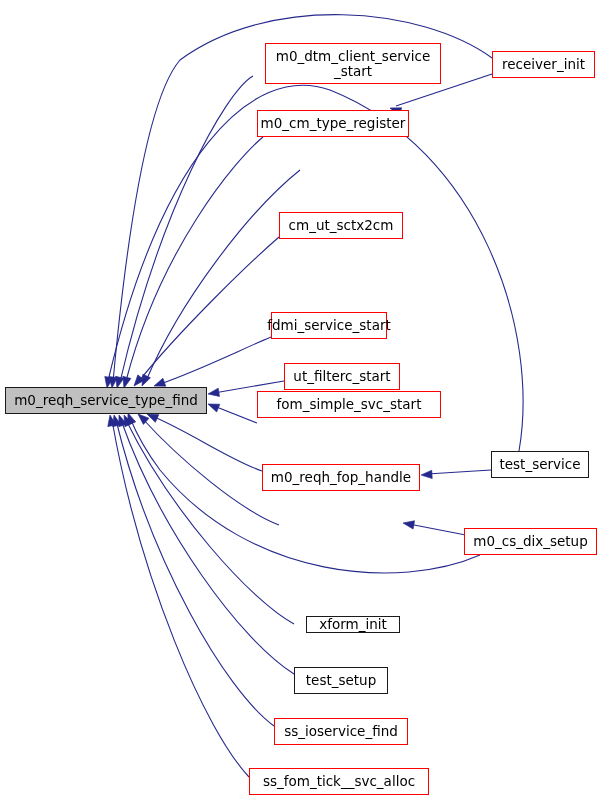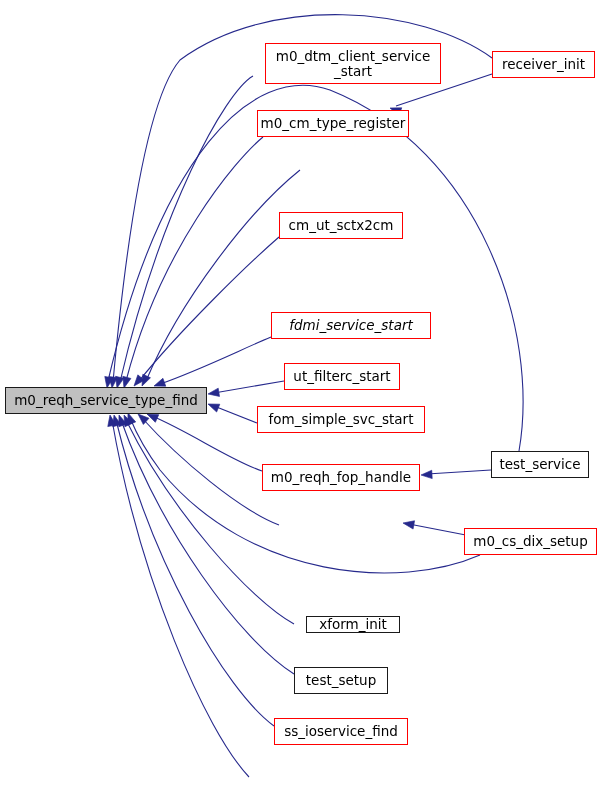--- a/index.html
+++ b/index.html
@@ -102,22 +102,23 @@
       <polygon points="0,0 -11,-4.2 -11,4.2" class="arrow-head" transform="translate(114,415) rotate(255)"></polygon>
       <path d="M249,777 C205,730 140,580 112,420" class="edge-path"></path>
       <polygon points="0,0 -11,-4.2 -11,4.2" class="arrow-head" transform="translate(110,415) rotate(260)"></polygon>
     </svg>
 <div class="node center" style="left: 5px; top: 387px; width: 202px; height: 27px;">m0_reqh_service_type_find</div>
     <div class="node" style="left: 253px; top: 43px; width: 176px; height: 41px; margin-left: 12px;">m0_dtm_client_service
 _start</div>
     <div class="node" style="left: 492px; top: 51px; width: 103px; height: 27px;">receiver_init</div>
     <div class="node" style="left: 257px; top: 110px; width: 152px; height: 27px;">m0_cm_type_register</div>
     <div class="node" style="left: 279px; top: 212px; width: 124px; height: 27px;">cm_ut_sctx2cm</div>
-    <div class="node" style="left: 271px; top: 312px; width: 160px; height: 27px; font-style: italic;">fdmi_service_start</div>
+    <div class="node" style="left: 271px; top: 312px; width: 116px; height: 27px;">fdmi_service_start</div>
     <div class="node" style="left: 284px; top: 363px; width: 116px; height: 27px;">ut_filterc_start</div>
-    <div class="node" style="left: 257px; top: 406px; width: 168px; height: 27px;">fom_simple_svc_start</div>
+    <div class="node" style="left: 257px; top: 391px; width: 184px; height: 27px;">fom_simple_svc_start</div>
     <div class="node" style="left: 262px; top: 464px; width: 158px; height: 27px;">m0_reqh_fop_handle</div>
     <div class="node black" style="left: 491px; top: 451px; width: 98px; height: 27px;">test_service</div>
     <div class="node" style="left: 464px; top: 528px; width: 133px; height: 27px;">m0_cs_dix_setup</div>
     <div class="node black" style="left: 306px; top: 616px; width: 94px; height: 17px;">xform_init</div>
     <div class="node black" style="left: 294px; top: 667px; width: 94px; height: 27px;">test_setup</div>
     <div class="node" style="left: 274px; top: 718px; width: 134px; height: 27px; text-align: center;">ss_ioservice_find</div>
+    <div class="node" style="left: 249px; top: 768px; width: 180px; height: 27px;">ss_fom_tick__svc_alloc</div>
   </div>
 
 </body></html>

